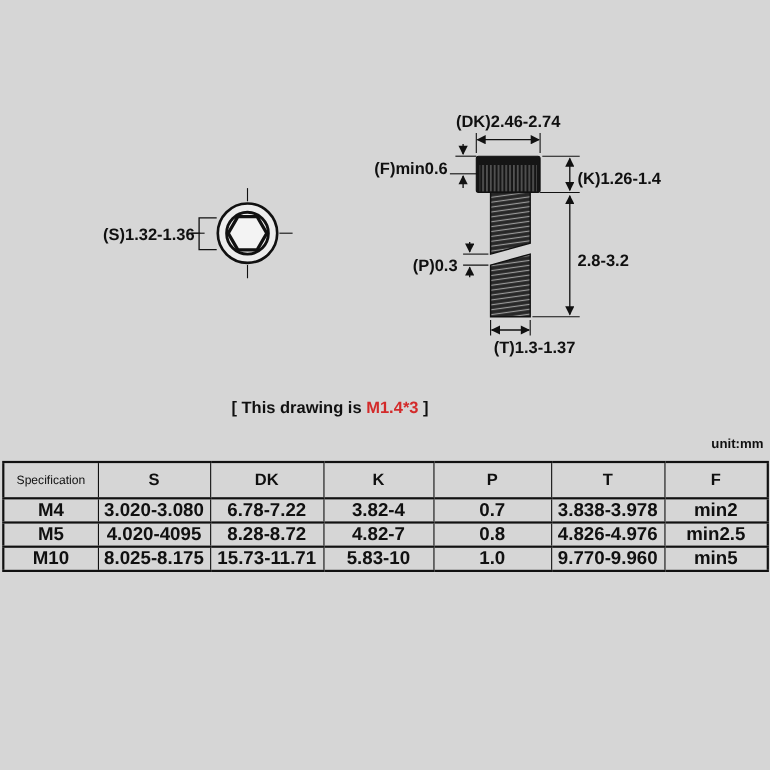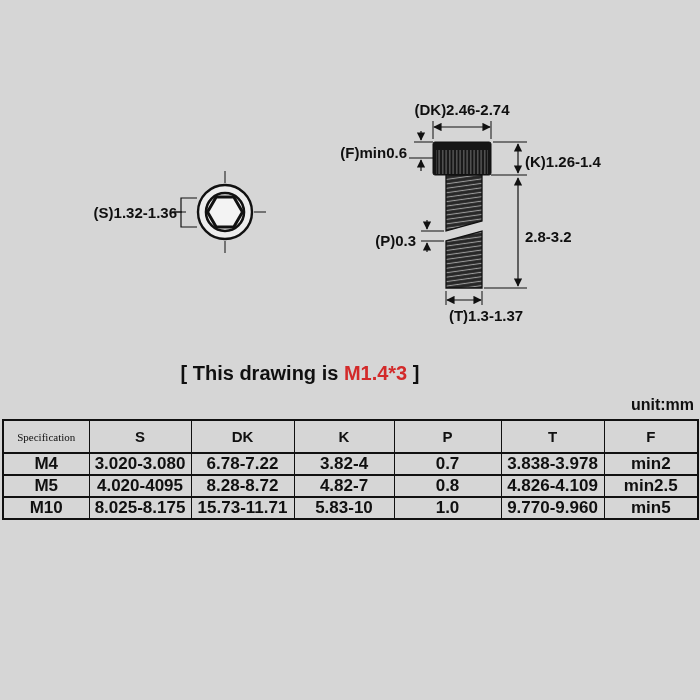--- a/index.html
+++ b/index.html
@@ -15,26 +15,26 @@
   svg text{
     font-family:"Liberation Sans",sans-serif;
     font-weight:700;
     font-size:15px;
     fill:#101010;
   }
   .dimline{stroke:#111;stroke-width:1.2;fill:none;}
   .thinline{stroke:#111;stroke-width:1;fill:none;}
   .caption{
     position:absolute;top:362px;left:0;width:600px;
-    text-align:center;font-size:20px;font-weight:700;
+    text-align:center;font-size:15px;font-weight:700;
   }
   .caption .model{color:#d32a2a;}
   .unit-note{
     position:absolute;top:396px;right:6px;
-    font-size:16px;font-weight:700;
+    font-size:12px;font-weight:700;
   }
   table.spec{
     position:absolute;top:419px;left:2px;
     width:695px;
     border-collapse:collapse;
     table-layout:fixed;
     background:#d6d6d6;
   }
   table.spec th,table.spec td{
     border:1px solid #111;
@@ -42,21 +42,21 @@
     border-bottom-width:2px;
     text-align:center;
     vertical-align:middle;
     padding:0;
     overflow:hidden;
     white-space:nowrap;
   }
   table.spec{border:2px solid #111;}
   table.spec thead th{height:31px;font-size:15px;font-weight:700;}
   table.spec thead th.spec-head{
-    font-family:Liberation Serif, serif;
+    font-family:Liberation Sans, sans-serif;
     font-size:11px;font-weight:400;
   }
   table.spec tbody td{height:18px;font-size:17px;font-weight:700;}
 </style>
 </head>
 <body>
 
 <div class="stage">
 
   
@@ -169,21 +169,21 @@
         <td>0.7</td>
         <td>3.838-3.978</td>
         <td>min2</td>
       </tr>
       <tr>
         <td>M5</td>
         <td>4.020-4095</td>
         <td>8.28-8.72</td>
         <td>4.82-7</td>
         <td>0.8</td>
-        <td>4.826-4.109</td>
+        <td>4.826-4.976</td>
         <td>min2.5</td>
       </tr>
       <tr>
         <td>M10</td>
         <td>8.025-8.175</td>
         <td>15.73-11.71</td>
         <td>5.83-10</td>
         <td>1.0</td>
         <td>9.770-9.960</td>
         <td>min5</td>

